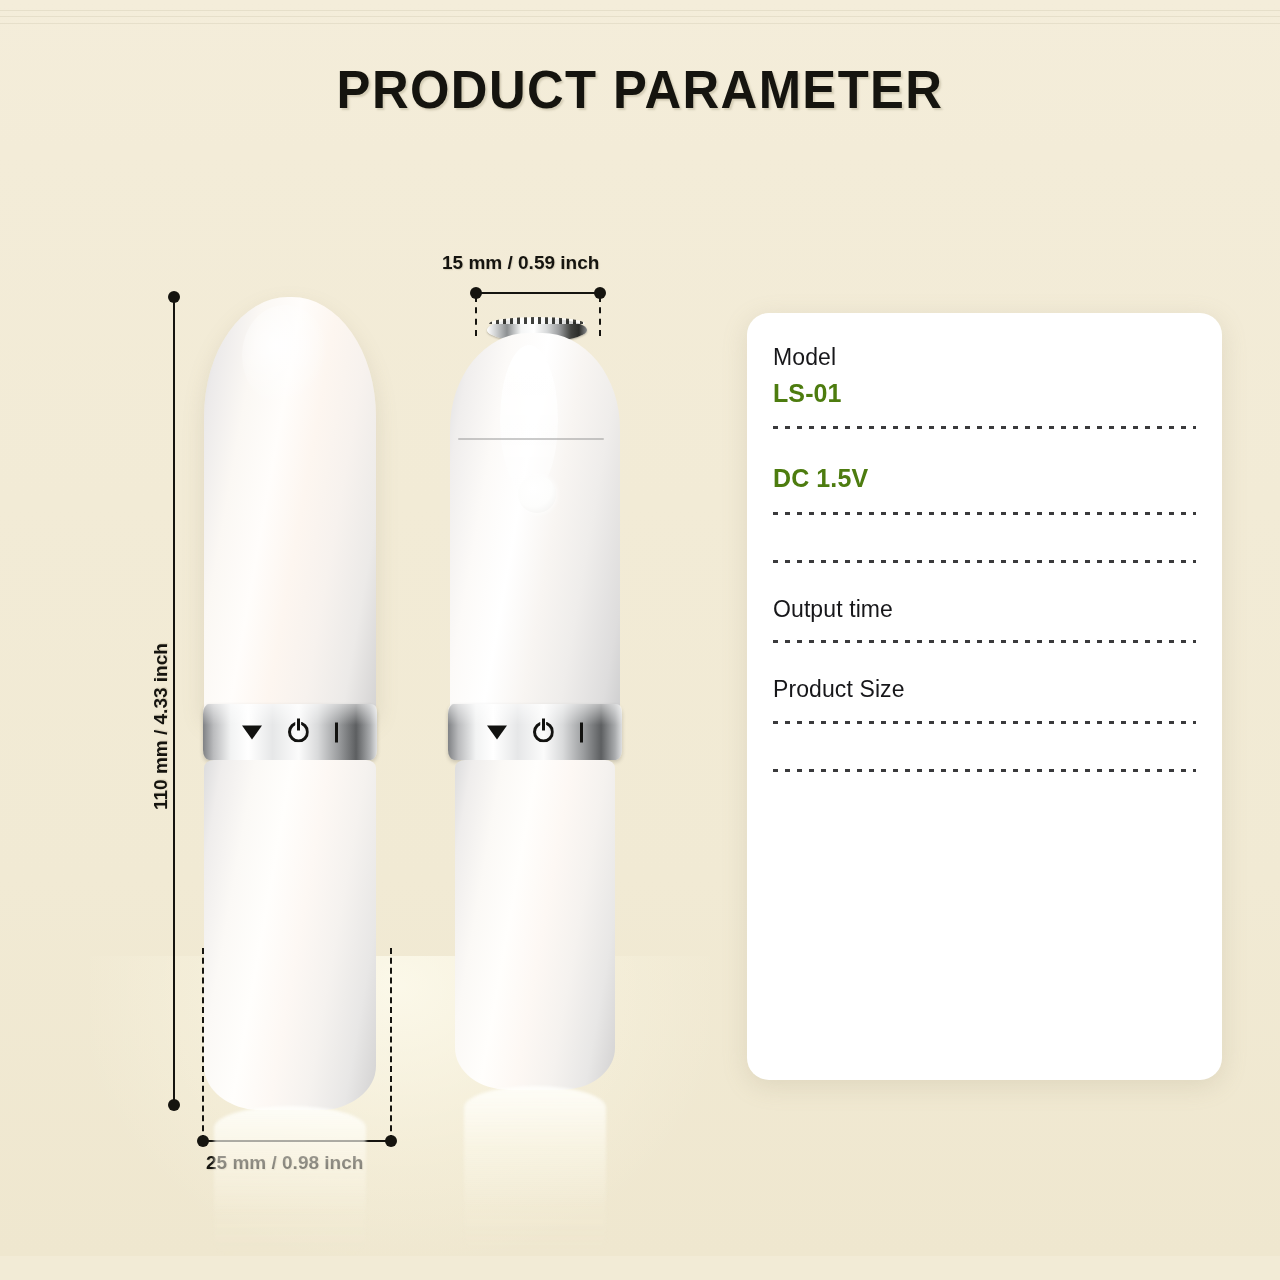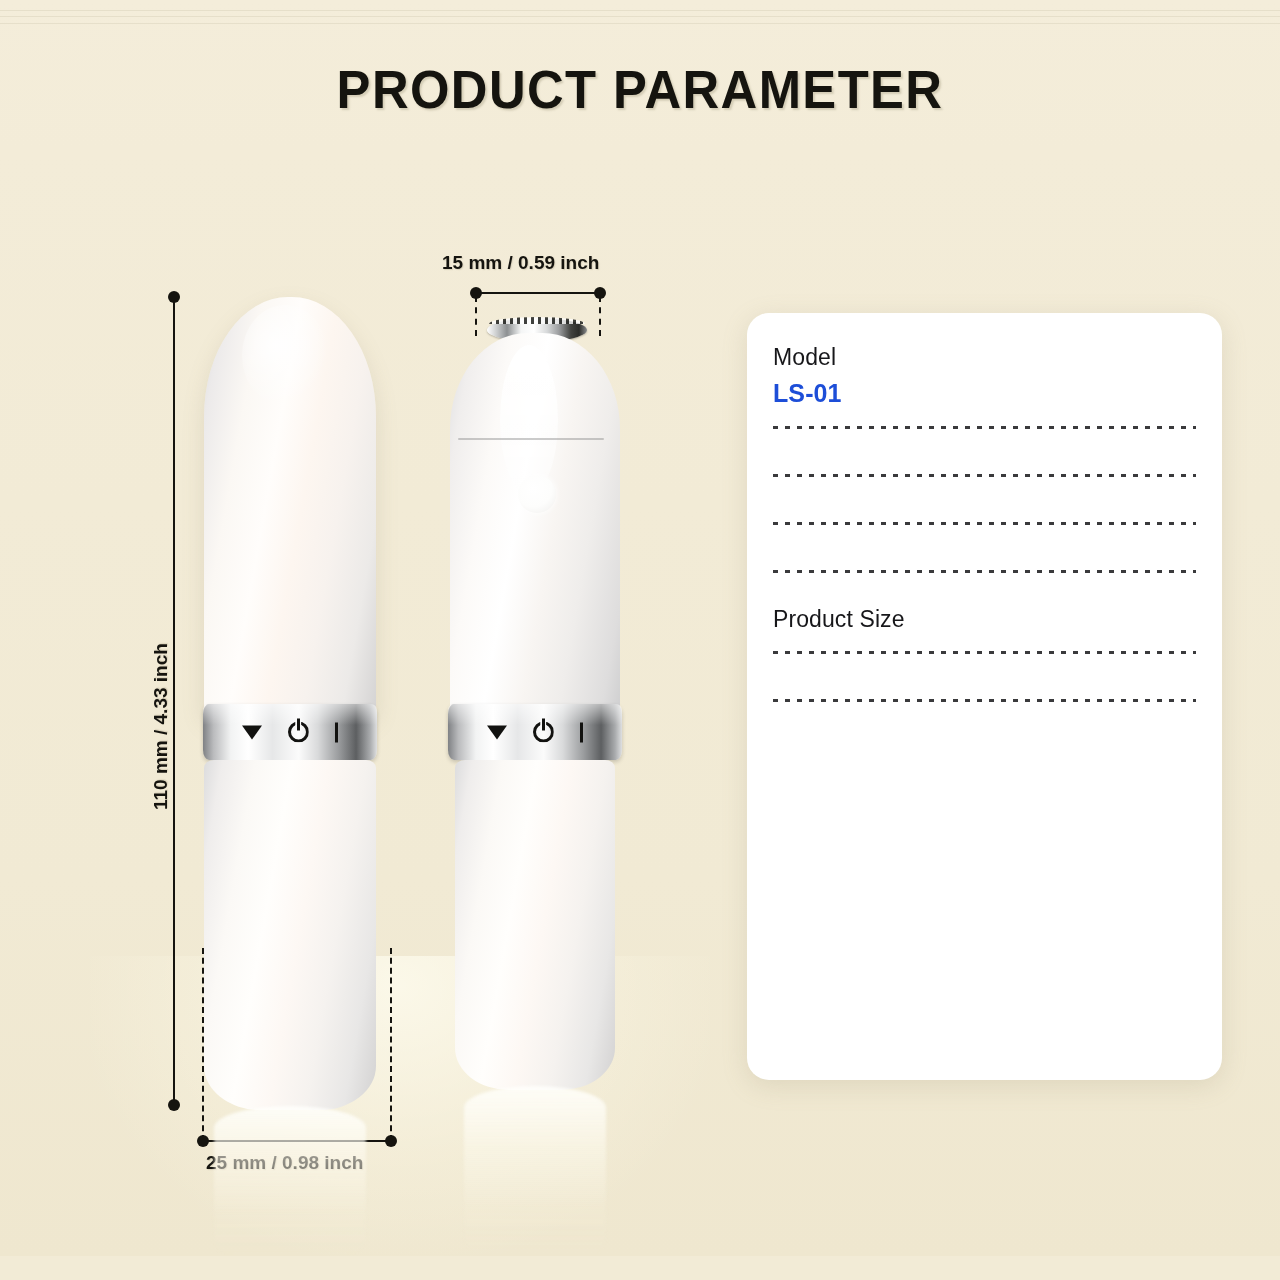--- a/index.html
+++ b/index.html
@@ -303,21 +303,21 @@
   .spec-row { position: relative; }
   .spec-label {
     font-size: 23px;
     color: #17171a;
     line-height: 1.42;
     letter-spacing: 0.1px;
   }
   .spec-value {
     font-size: 25px;
     font-weight: 700;
-    color: #1d4ed8;
+    color: #4d7c0f;
     line-height: 1.42;
     letter-spacing: 0.1px;
     margin-top: 2px;
   }
   .spec-value.light {
     font-weight: 400;
     font-size: 25px;
     padding-left: 6px;
   }
   .divider {
@@ -411,30 +411,32 @@
   <div class="card">
 
     <div class="spec-row">
       <div class="spec-label">Model</div>
       <div class="spec-value">LS-01</div>
       <div class="divider"></div>
       <div class="gap"></div>
     </div>
 
     <div class="spec-row">
+      <div class="spec-value">DC 1.5V</div>
       <div class="divider"></div>
       <div class="gap"></div>
     </div>
 
     <div class="spec-row">
       <div class="divider"></div>
       <div class="gap"></div>
     </div>
 
     <div class="spec-row">
+      <div class="spec-label">Output time</div>
       <div class="divider"></div>
       <div class="gap"></div>
     </div>
 
     <div class="spec-row">
       <div class="spec-label">Product Size</div>
       <div class="divider"></div>
       <div class="gap"></div>
     </div>
 

